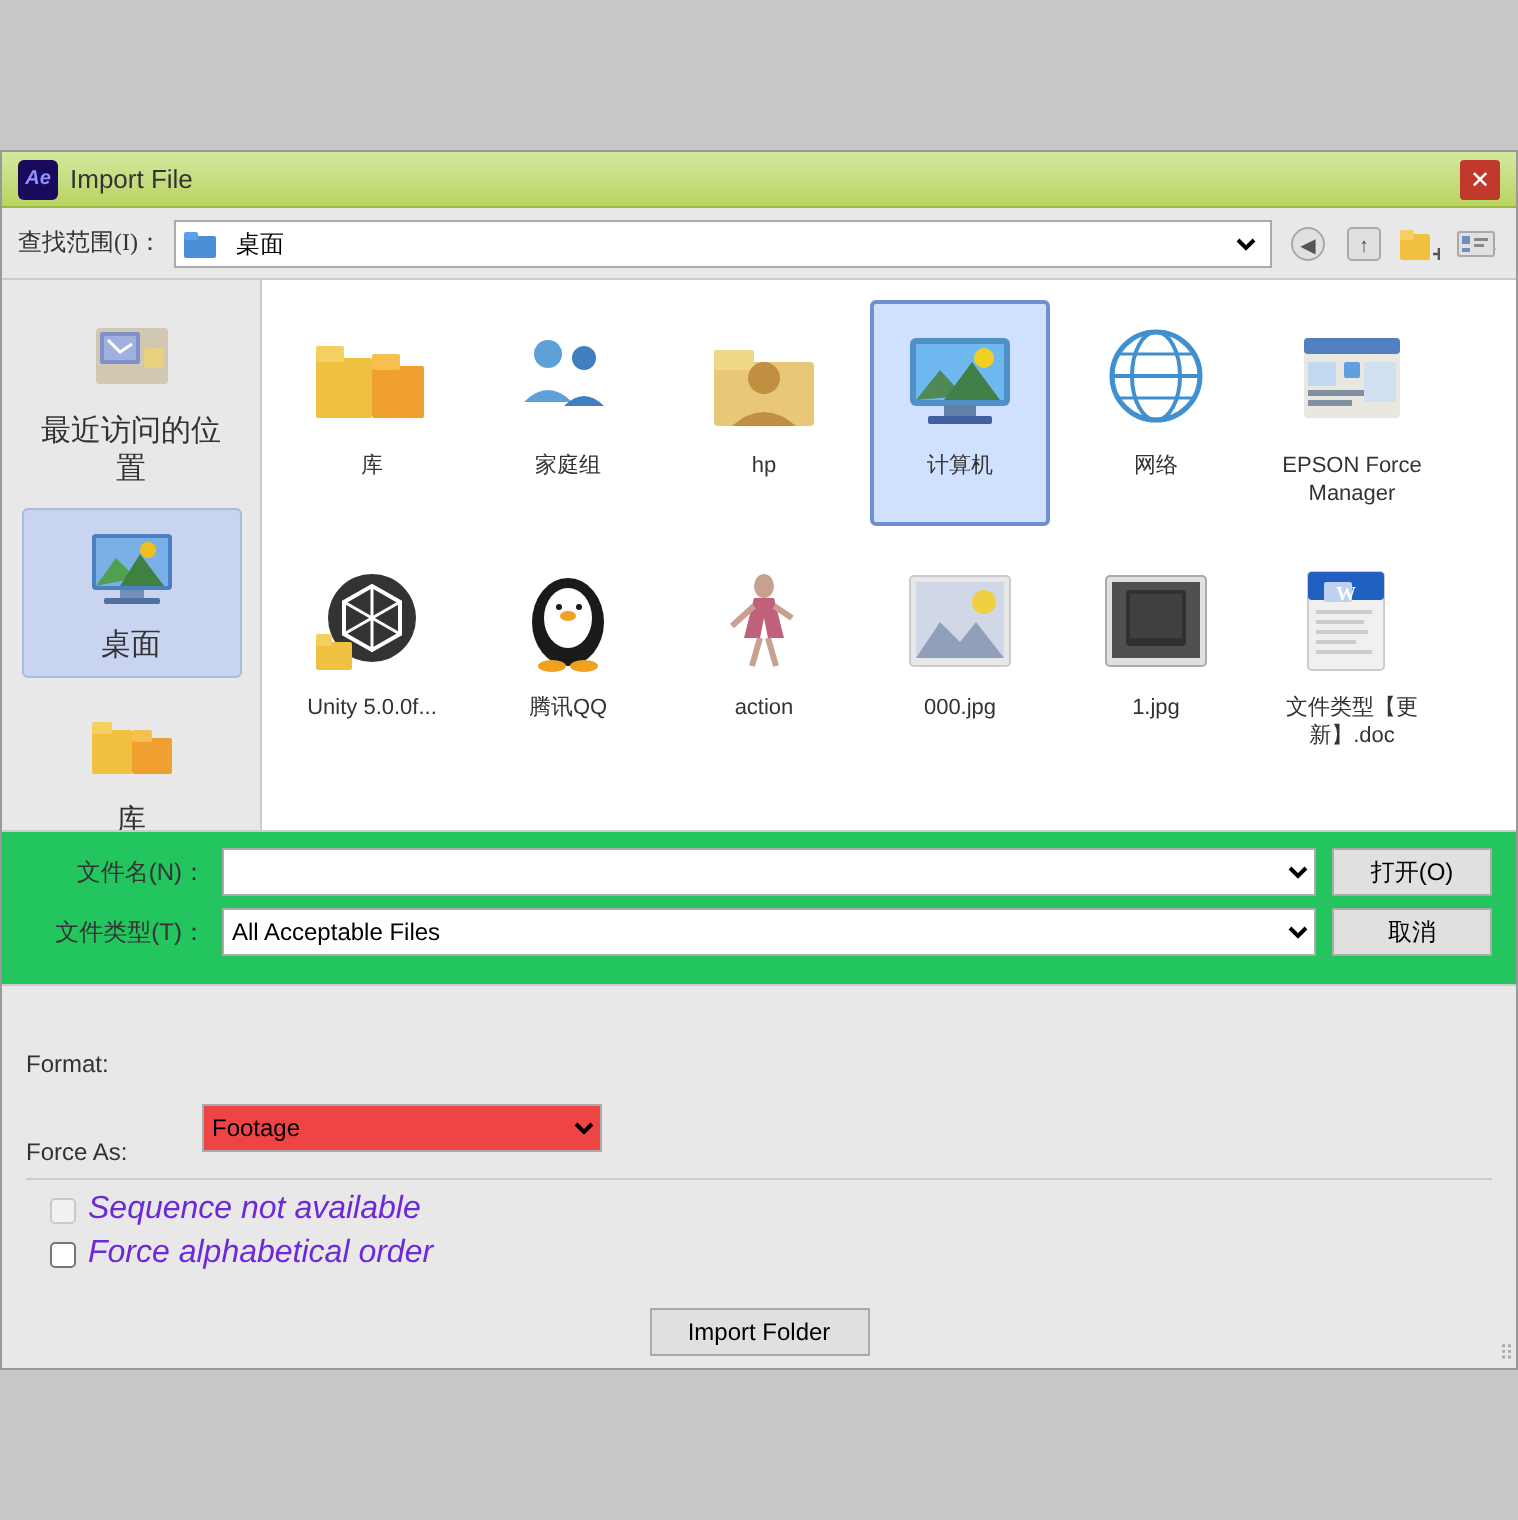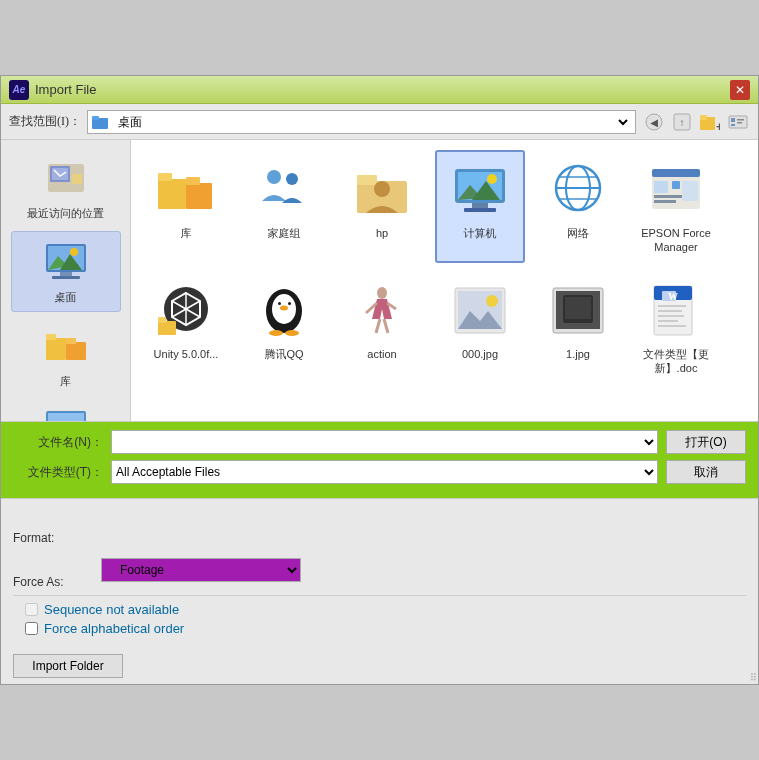--- a/index.html
+++ b/index.html
@@ -145,21 +145,21 @@
     }
     .sidebar-item-icon {
       width: 48px;
       height: 48px;
       display: flex;
       align-items: center;
       justify-content: center;
       margin-bottom: 4px;
     }
     .sidebar-item-label {
-      font-size: 11px;
+      font-size: 15px;
       text-align: center;
       color: #333;
     }
     .file-area {
       flex: 1;
       background: white;
       overflow-y: auto;
       padding: 10px;
     }
     .file-grid {
@@ -190,21 +190,21 @@
       margin-bottom: 4px;
     }
     .file-label {
       font-size: 11px;
       text-align: center;
       color: #333;
       word-break: break-all;
       line-height: 1.3;
     }
     .bottom-bar {
-      background: #84cc16;
+      background: #22c55e;
       border-top: 1px solid #ccc;
       padding: 8px 12px;
     }
     .file-input-row {
       display: flex;
       align-items: center;
       margin-bottom: 6px;
       gap: 8px;
     }
     .file-input-label {
@@ -253,48 +253,48 @@
     .format-label {
       width: 80px;
       color: #333;
       font-size: 12px;
       margin-top: 24px;
     }
     .import-as-select {
       width: 200px;
       height: 24px;
       border: 1px solid #aaa;
-      background: #a21caf;
+      background: #ef4444;
       font-size: 12px;
       outline: none;
-      padding-left: 14px;
     }
     .format-divider {
       border: none;
       border-top: 1px solid #ccc;
       margin: 6px 0;
     }
     .checkbox-row {
       display: flex;
       align-items: center;
       gap: 6px;
       margin-bottom: 4px;
       padding-left: 12px;
     }
     .checkbox-row input[type="checkbox"] {
       width: 13px;
       height: 13px;
     }
     .checkbox-label {
-      font-size: 13px;
-      color: #0369a1;
+      font-size: 16px;
+      color: #6d28d9;
+      font-style: italic;
     }
     .import-folder-row {
       display: flex;
-      justify-content: flex-start;
+      justify-content: center;
       padding: 6px 12px;
       background: #e8e8e8;
     }
     .import-folder-btn {
       width: 110px;
       height: 24px;
       background: #e0e0e0;
       border: 1px solid #aaa;
       cursor: pointer;
       font-size: 12px;

